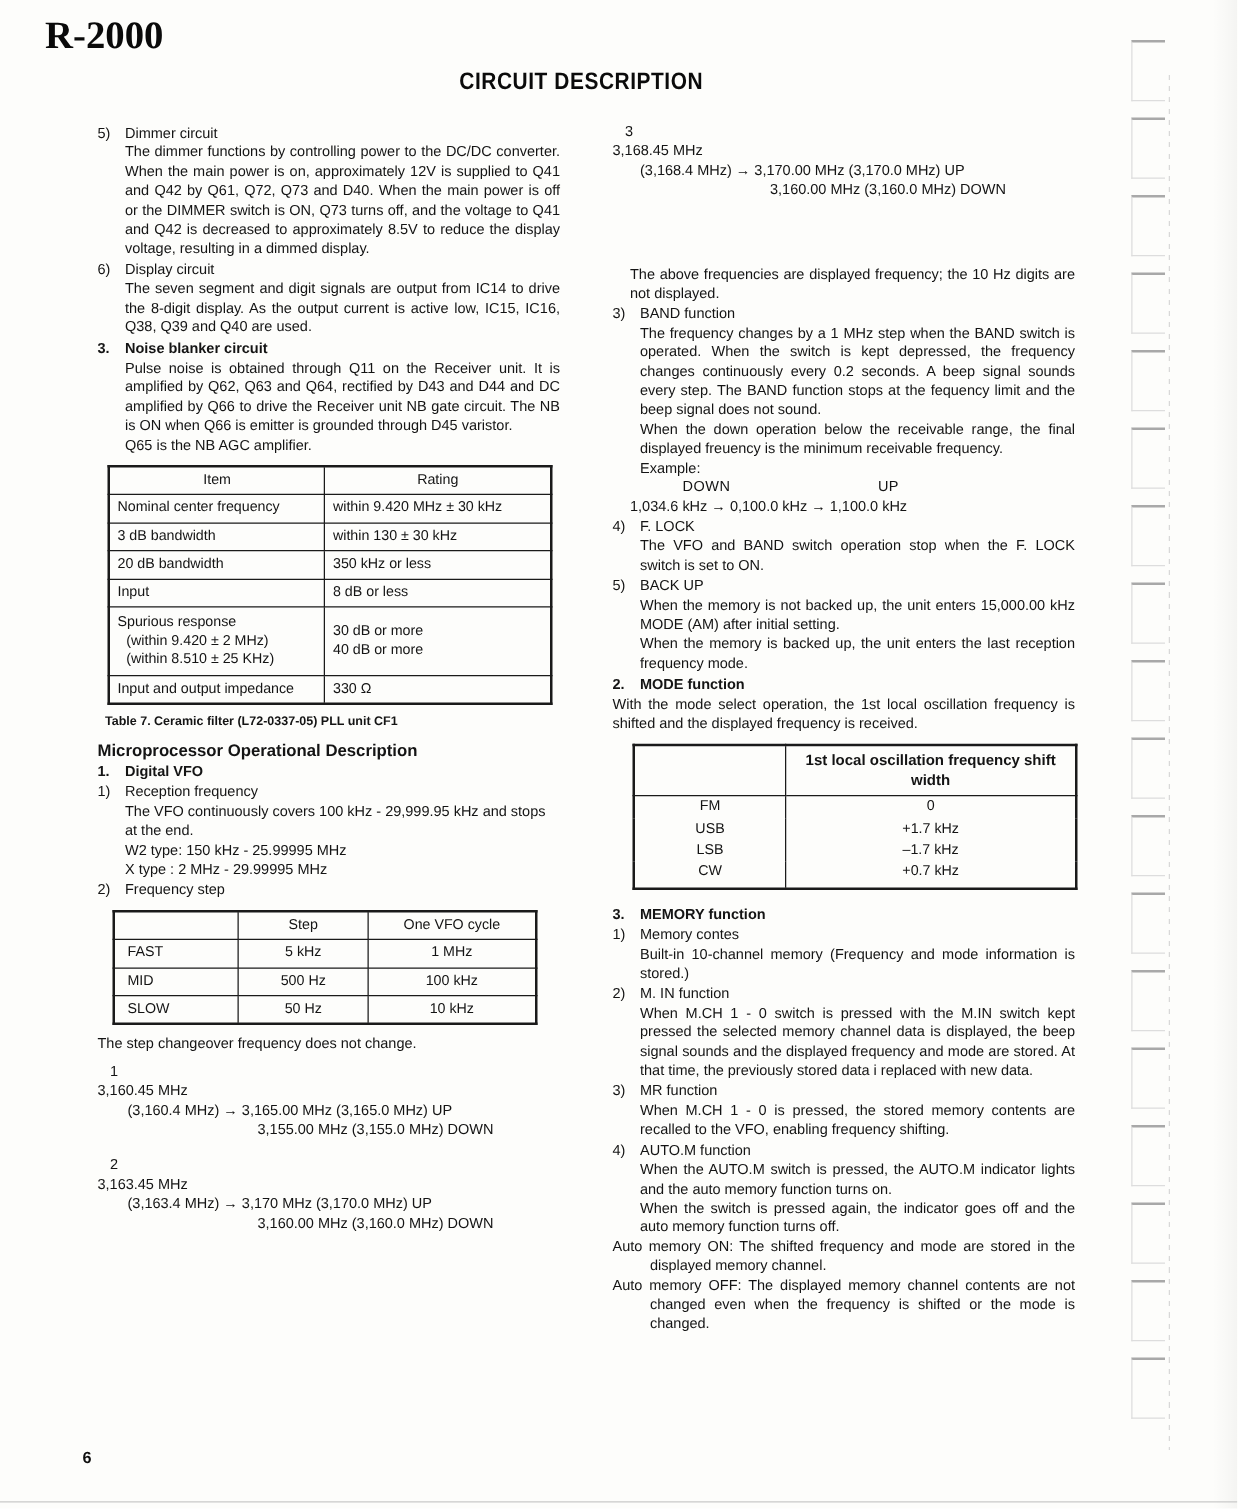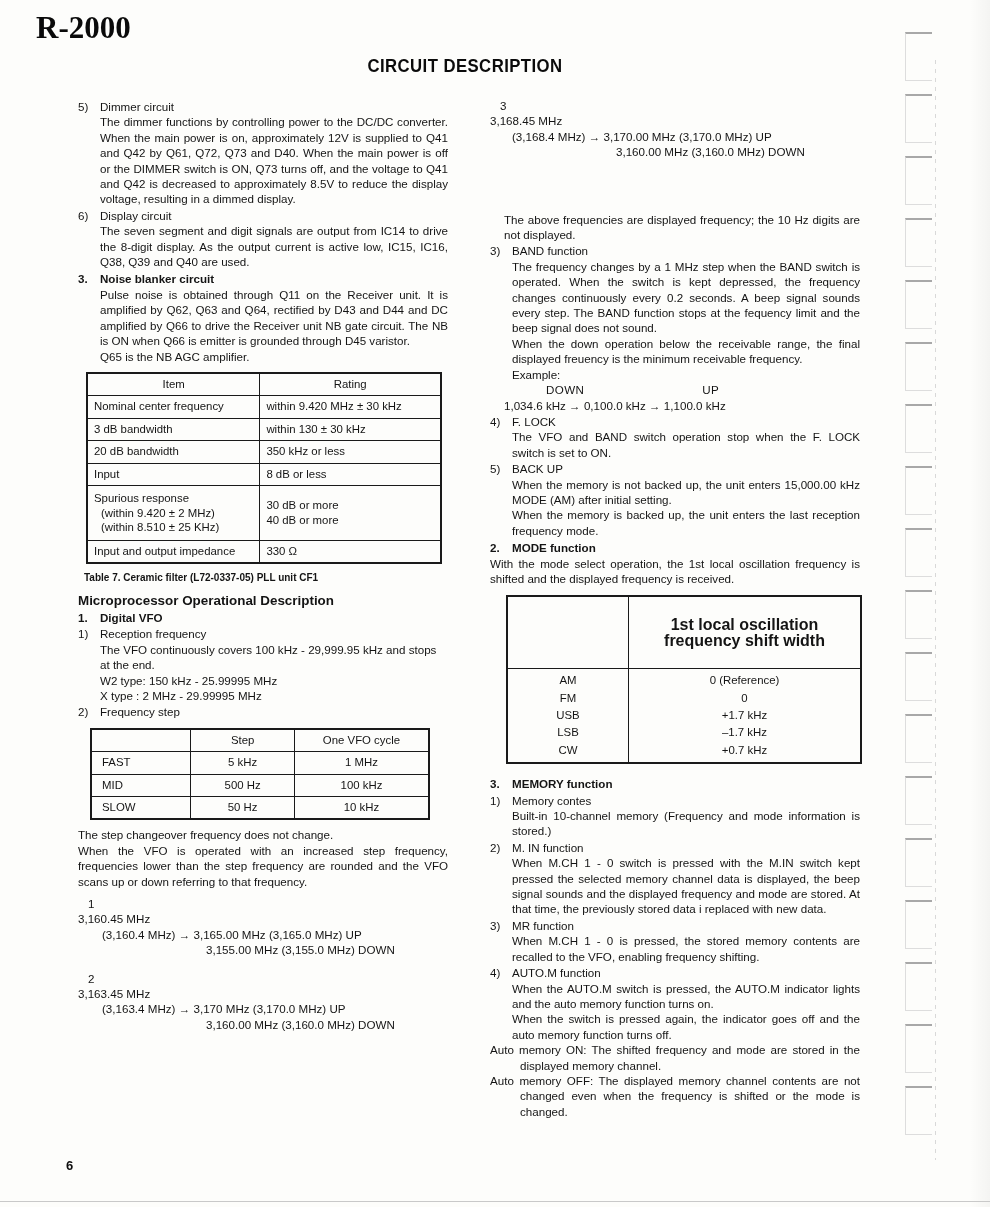--- a/index.html
+++ b/index.html
@@ -156,23 +156,23 @@
   .tbl-mode {
     width: 356px;
     margin: 9px 0 0 16px;
     border: 2px solid #1a1a1a;
   }
   .tbl-mode td { border: none; padding: 1px 4px; }
   .tbl-mode .hdr-blank { width: 112px; border-right: 1px solid #1a1a1a; }
   .tbl-mode .hdr-txt {
     text-align: center;
     font-weight: bold;
-    font-size: 16px;
+    font-size: 12px;
     border-bottom: 1px solid #1a1a1a;
-    padding: 20px 4px;
+    padding: 4px 4px;
   }
   .tbl-mode .hdr-blank-top { border-bottom: 1px solid #1a1a1a; }
   .tbl-mode .m-name {
     text-align: center;
     border-right: 1px solid #1a1a1a;
     padding: 1px 4px;
   }
   .tbl-mode .m-val { text-align: center; padding: 1px 4px; }
   .tbl-mode tr.first-body .m-name,
   .tbl-mode tr.first-body .m-val { padding-top: 4px; }
@@ -374,21 +374,20 @@
       <tr>
         <td class="lbl">SLOW</td>
         <td>50 Hz</td>
         <td>10 kHz</td>
       </tr>
     </tbody>
       </table>
 
     <div class="spacer-sm"></div>
     <p>The step changeover frequency does not change.</p>
-    <p class="just">When the VFO is operated with an increased step frequency, frequencies lower than the step frequency are rounded and the VFO scans up or down referring to that frequency.</p>
 
 
     <div class="spacer-sm"></div>
     <p class="ex-num">1</p>
     <p class="ex-freq">3,160.45 MHz</p>
     <p class="ex-line">(3,160.4 MHz) → 3,165.00 MHz (3,165.0 MHz) UP</p>
     <p class="ex-line2">3,155.00 MHz (3,155.0 MHz) DOWN</p>
 
     <div class="spacer-md"></div>
     <p class="ex-num">2</p>
@@ -438,24 +437,20 @@
       <span class="marker">2.</span>
       <span>MODE function</span>
     </div>
     <p class="just">With the mode select operation, the 1st local oscillation frequency is shifted and the displayed frequency is received.</p>
 
     <table class="tbl-mode">
       <tbody>
           <tr>
         <td class="hdr-blank hdr-blank-top">&nbsp;</td>
         <td class="hdr-txt">1st local oscillation frequency shift width</td>
-      </tr>
-      <tr class="first-body">
-        <td class="m-name">AM</td>
-        <td class="m-val">0 (Reference)</td>
       </tr>
       <tr>
         <td class="m-name">FM</td>
         <td class="m-val">0</td>
       </tr>
       <tr>
         <td class="m-name">USB</td>
         <td class="m-val">+1.7 kHz</td>
       </tr>
       <tr>

